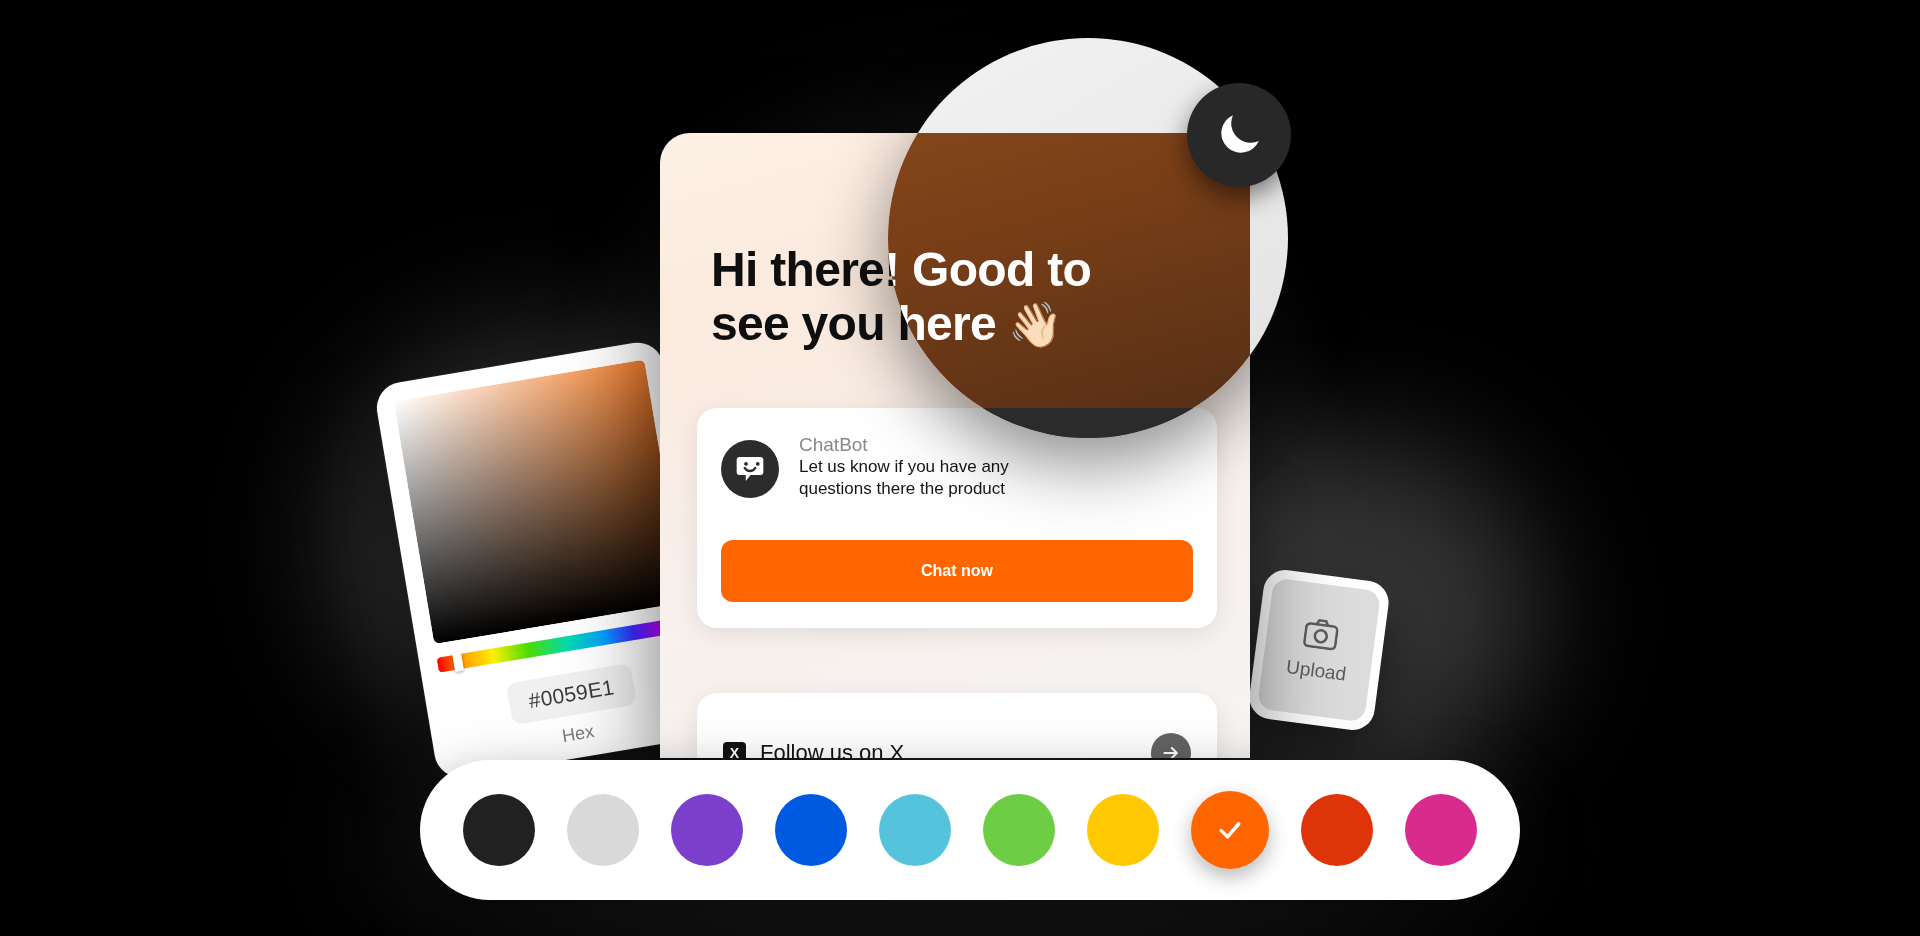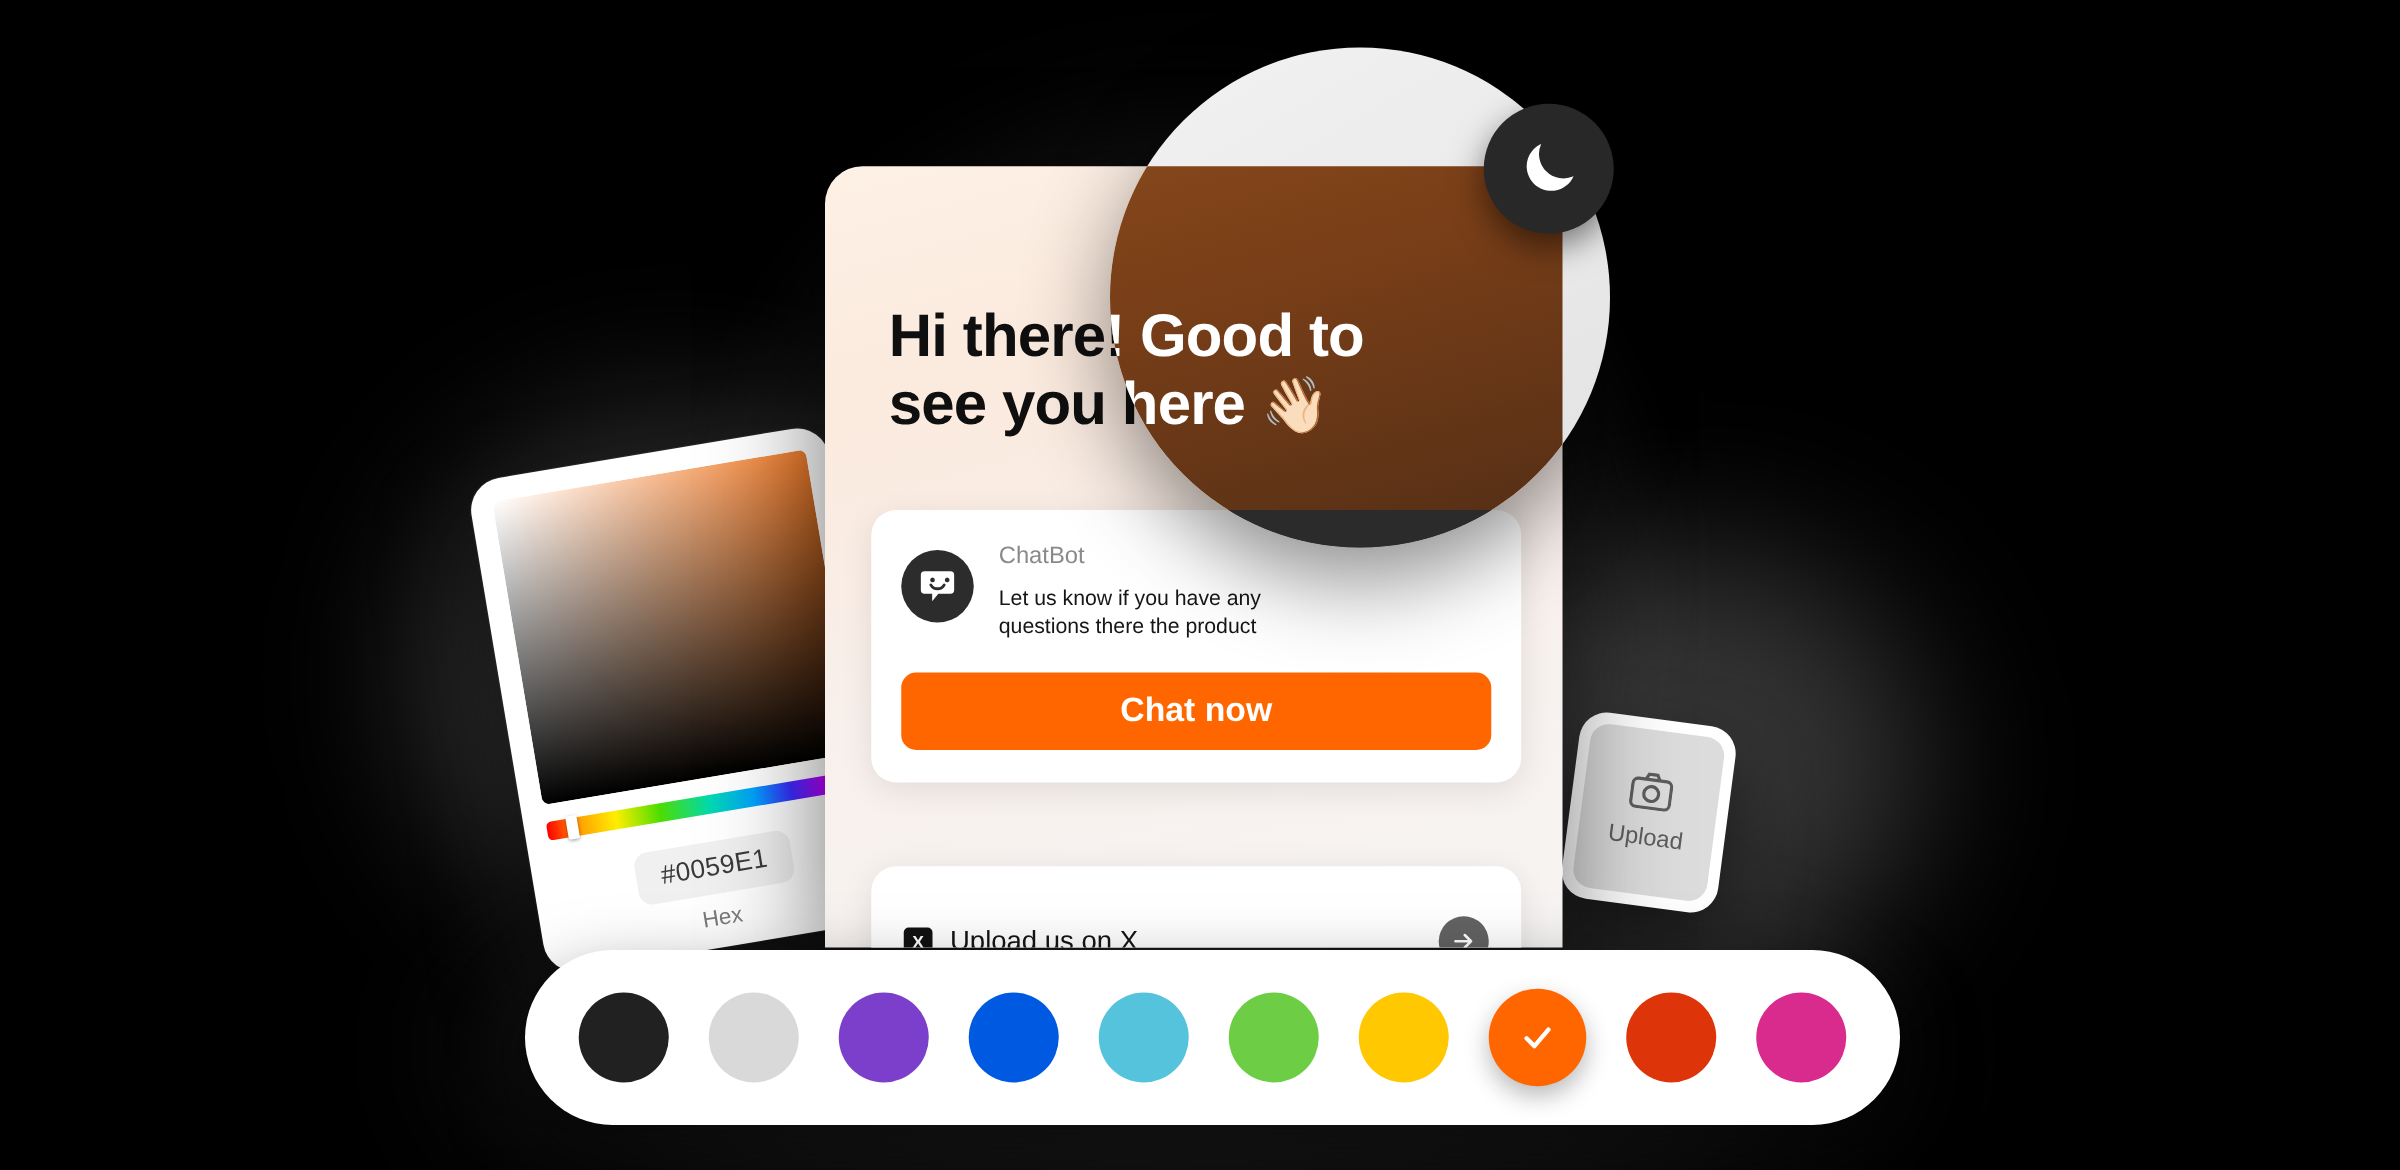--- a/index.html
+++ b/index.html
@@ -67,25 +67,25 @@
   #wave-emoji{ font-size:44px; }
 
   .card{
     position:absolute; left:37px; width:520px; background:#fff; border-radius:20px;
     box-shadow:0 6px 26px rgba(0,0,0,.09);
   }
   #chat-card{ top:275px; padding:26px 24px 26px 24px; }
   #chat-row{ display:flex; gap:20px; align-items:flex-start; }
   #chat-avatar{ width:58px; height:58px; border-radius:50%; background:#2c2c2c;
     display:flex; align-items:center; justify-content:center; flex:0 0 58px; margin-top:6px; }
-  #chat-name{ font-size:19px; color:#8a8a8a; margin-bottom:12px; }
+  #chat-name{ font-size:19px; color:#8a8a8a; margin-bottom:0; }
   #chat-text{ font-size:17px; line-height:1.28; color:#161616; }
   #chat-now-btn{
-    margin-top:26px; height:62px; background:#ff6600; border-radius:12px; border:0; width:100%;
-    color:#fff; font-size:27px; font-weight:bold; font-family:"Liberation Sans",sans-serif; cursor:pointer;
+    margin-top:40px; height:62px; background:#ff6600; border-radius:12px; border:0; width:100%;
+    color:#fff; font-size:16px; font-weight:bold; font-family:"Liberation Sans",sans-serif; cursor:pointer;
   }
   #x-card{ top:560px; height:120px; padding:0 26px; display:flex; align-items:center;
     justify-content:space-between; border-radius:20px 20px 0 0; }
   #x-left{ display:flex; align-items:center; gap:14px; }
   #x-mark{ width:23px; height:23px; background:#111; border-radius:4px; color:#fff;
     font-size:14px; font-weight:bold; display:flex; align-items:center; justify-content:center; }
   #x-label{ font-size:22px; color:#141414; }
   #x-arrow{ width:40px; height:40px; border-radius:50%; background:#636363;
     display:flex; align-items:center; justify-content:center; }
 
@@ -176,21 +176,21 @@
             <span>questions there the product</span>
           </div>
         </div>
       </div>
       <button id="chat-now-btn">Chat now</button>
     </div>
 
     <div class="card" id="x-card">
       <div id="x-left">
         <span id="x-mark">X</span>
-        <span id="x-label">Upload us on X</span>
+        <span id="x-label">Follow us on X</span>
       </div>
       <span id="x-arrow">
         <svg width="20" height="20" viewBox="0 0 24 24" fill="none" stroke="#fff" stroke-width="2.4" stroke-linecap="round" stroke-linejoin="round">
           <path d="M4 12h15M13 6l6 6-6 6"></path>
         </svg>
       </span>
     </div>
   </div>
 
   <div id="magnifier">

